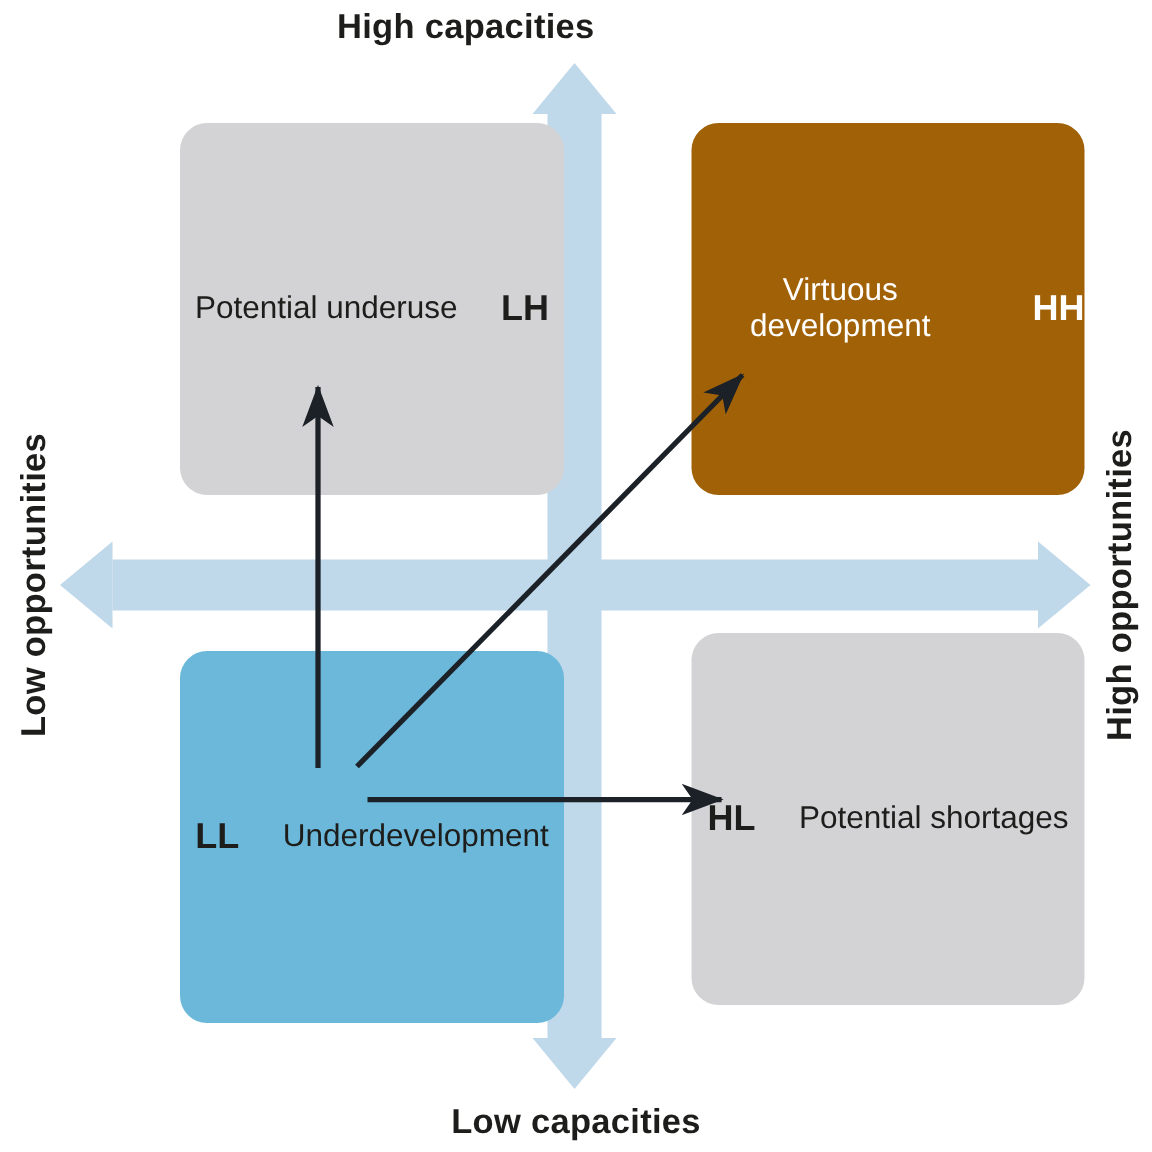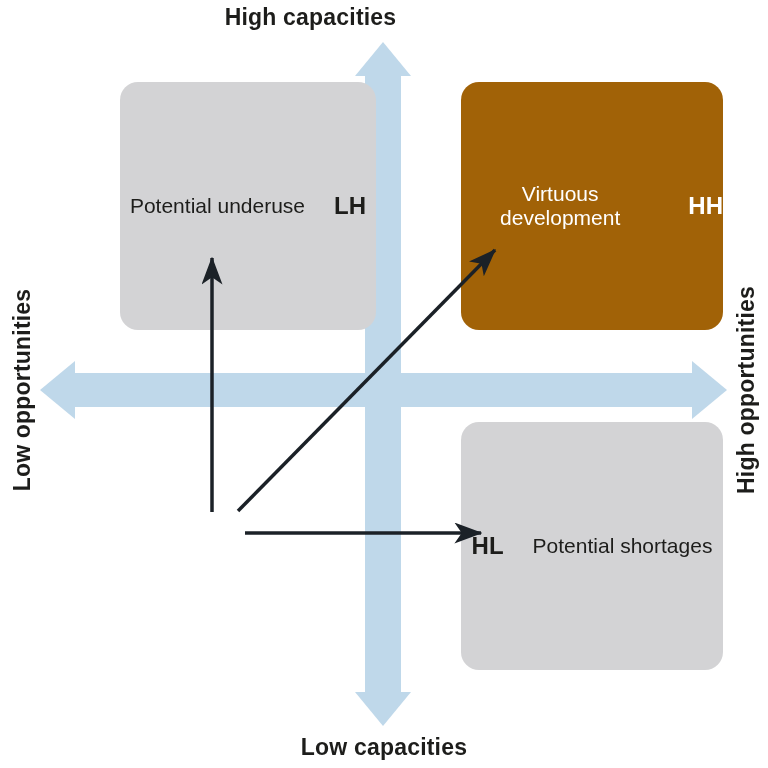--- a/index.html
+++ b/index.html
@@ -84,20 +84,24 @@
   <div class="quadrant lh">
     <div class="title">Potential underuse</div>
     <div class="code">LH</div>
   </div>
 
   <div class="quadrant hh">
     <div class="title">Virtuous development</div>
     <div class="code">HH</div>
   </div>
 
+  <div class="quadrant ll">
+    <div class="code">LL</div>
+    <div class="title">Underdevelopment</div>
+  </div>
 
   <div class="quadrant hl">
     <div class="code">HL</div>
     <div class="title">Potential shortages</div>
   </div>
 
   <svg class="layer arrows-layer" viewBox="0 0 768 768">
     <defs>
       <marker id="flowhead" markerUnits="strokeWidth" markerWidth="8" markerHeight="6" refX="7.6" refY="3" orient="auto">
         <path d="M0,0 L8,3 L0,6 L2.1,3 Z" fill="#1b2127"></path>

